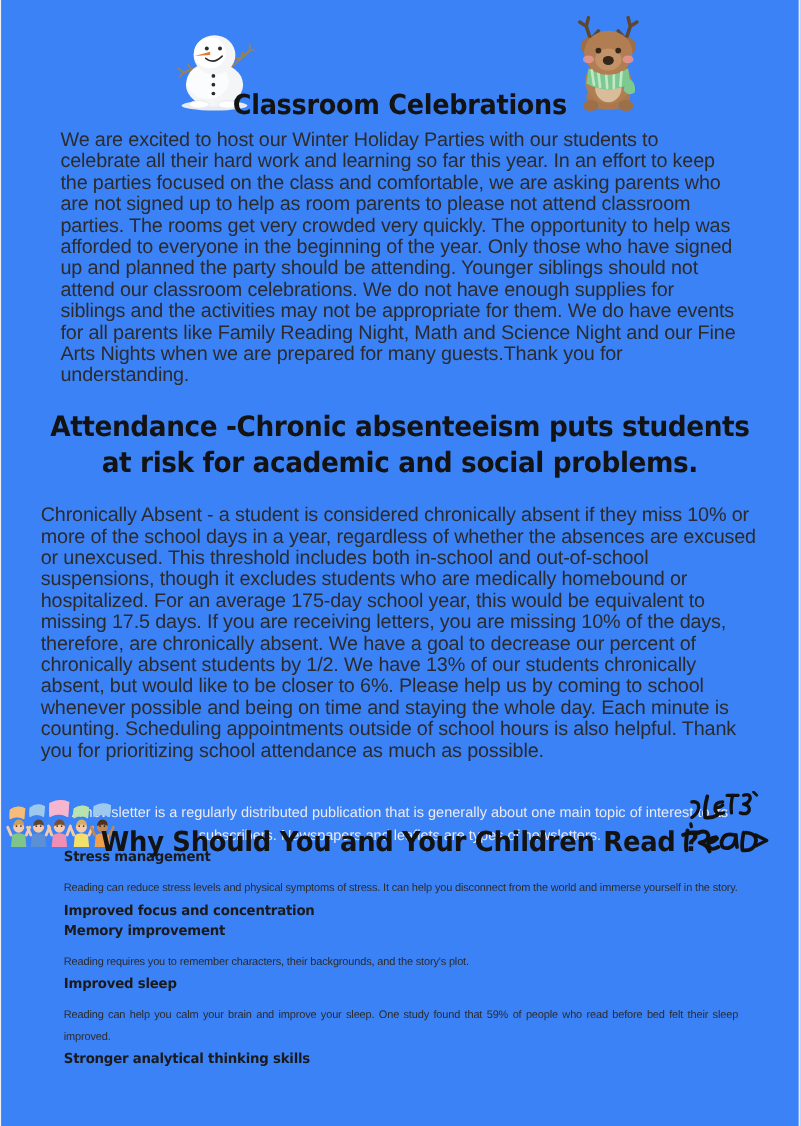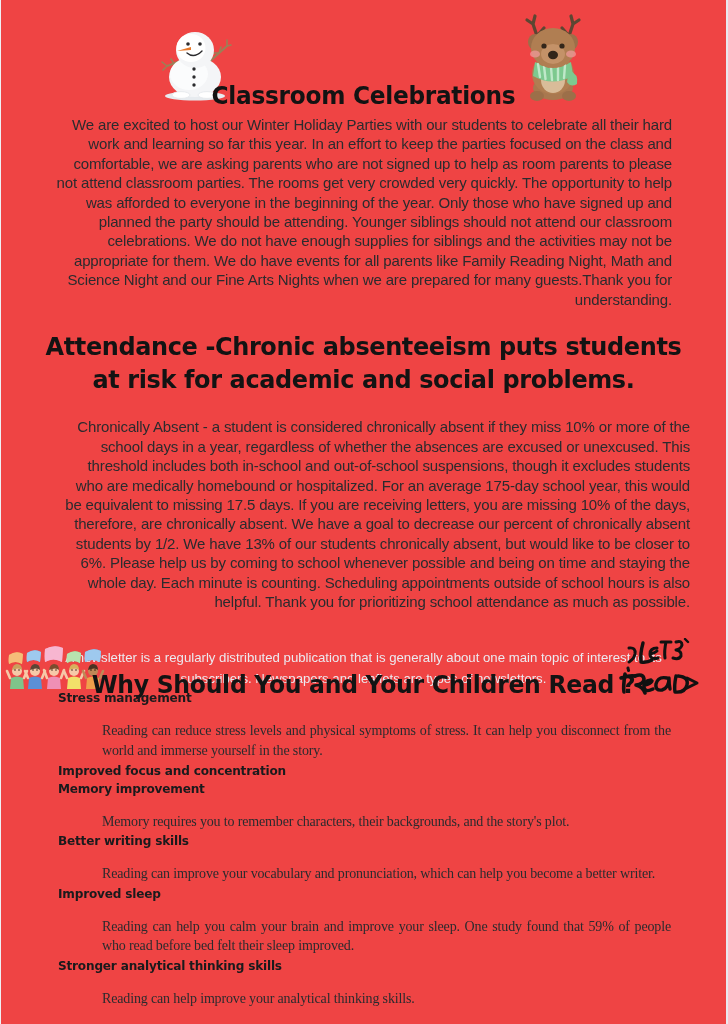--- a/index.html
+++ b/index.html
@@ -11,21 +11,21 @@
     width: 728px;
     height: 1024px;
     overflow: hidden;
     font-family: "Liberation Sans", "DejaVu Sans", sans-serif;
     color: #231f20;
   }
   .page {
     position: relative;
     width: 728px;
     height: 1024px;
-    background: #ef4444;
+    background: #3b82f6;
     box-sizing: border-box;
     border-left: 1px solid #f0f0f4;
     border-right: 2px solid #e9e9ef;
     overflow: hidden;
   }
 
   
   .sec-celebrations {
     position: relative;
     padding-top: 8px;
@@ -60,29 +60,29 @@
   
   .reindeer {
     position: absolute;
     left: 512px;
     top: 6px;
     width: 80px;
     height: 88px;
   }
 
   .body-center {
-    text-align: right;
-    font-size: 15px;
+    text-align: left;
+    font-size: 18px;
     line-height: 19.4px;
     color: #2b2b2e;
     padding: 0 54px;
     font-family: "Liberation Sans", sans-serif;
     letter-spacing: -0.15px;
   }
-  .body-center.narrow { padding: 0 36px; margin-left: 24px; }
+  .body-center.narrow { padding: 0 36px; }
 
   
   .sec-attendance { margin-top: 6px; }
   .att-title {
     text-align: center;
     font-family: "DejaVu Sans", sans-serif;
     font-weight: bold;
     font-size: 25.5px;
     line-height: 33px;
     color: #131313;
@@ -151,27 +151,26 @@
     font-weight: bold;
     font-size: 12.6px;
     line-height: 18px;
     color: #1a1a1c;
     letter-spacing: -0.2px;
     transform: scaleX(0.96);
     transform-origin: left center;
   }
   .read-def {
     text-align: justify;
-    font-size: 14px;
+    font-size: 10px;
     line-height: 19.6px;
     color: #2b2b2e;
-    font-family: Liberation Serif, serif;
+    font-family: Liberation Sans, sans-serif;
     letter-spacing: -0.15px;
     margin-bottom: 1px;
-    margin-left: 44px;
   }
 </style>
 </head>
 <body>
 
 <div class="page">
 
   <section class="sec-celebrations">
 
     <div class="cel-header">
@@ -313,30 +312,25 @@
     <div class="read-list">
       <div>
         <div class="read-term">Stress management</div>
         <p class="read-def">Reading can reduce stress levels and physical symptoms of stress. It can help you disconnect from the world and immerse yourself in the story.</p>
       </div>
       <div>
         <div class="read-term">Improved focus and concentration</div>
       </div>
       <div>
         <div class="read-term">Memory improvement</div>
-        <p class="read-def">Memory requires you to remember characters, their backgrounds, and the story's plot.</p>
-      </div>
-      <div>
-        <div class="read-term">Better writing skills</div>
-        <p class="read-def">Reading can improve your vocabulary and pronunciation, which can help you become a better writer.</p>
+        <p class="read-def">Reading requires you to remember characters, their backgrounds, and the story's plot.</p>
       </div>
       <div>
         <div class="read-term">Improved sleep</div>
         <p class="read-def">Reading can help you calm your brain and improve your sleep. One study found that 59% of people who read before bed felt their sleep improved.</p>
       </div>
       <div>
         <div class="read-term">Stronger analytical thinking skills</div>
-        <p class="read-def">Reading can help improve your analytical thinking skills.</p>
       </div>
     </div>
   </section>
 
 </div>
 
 </body></html>

